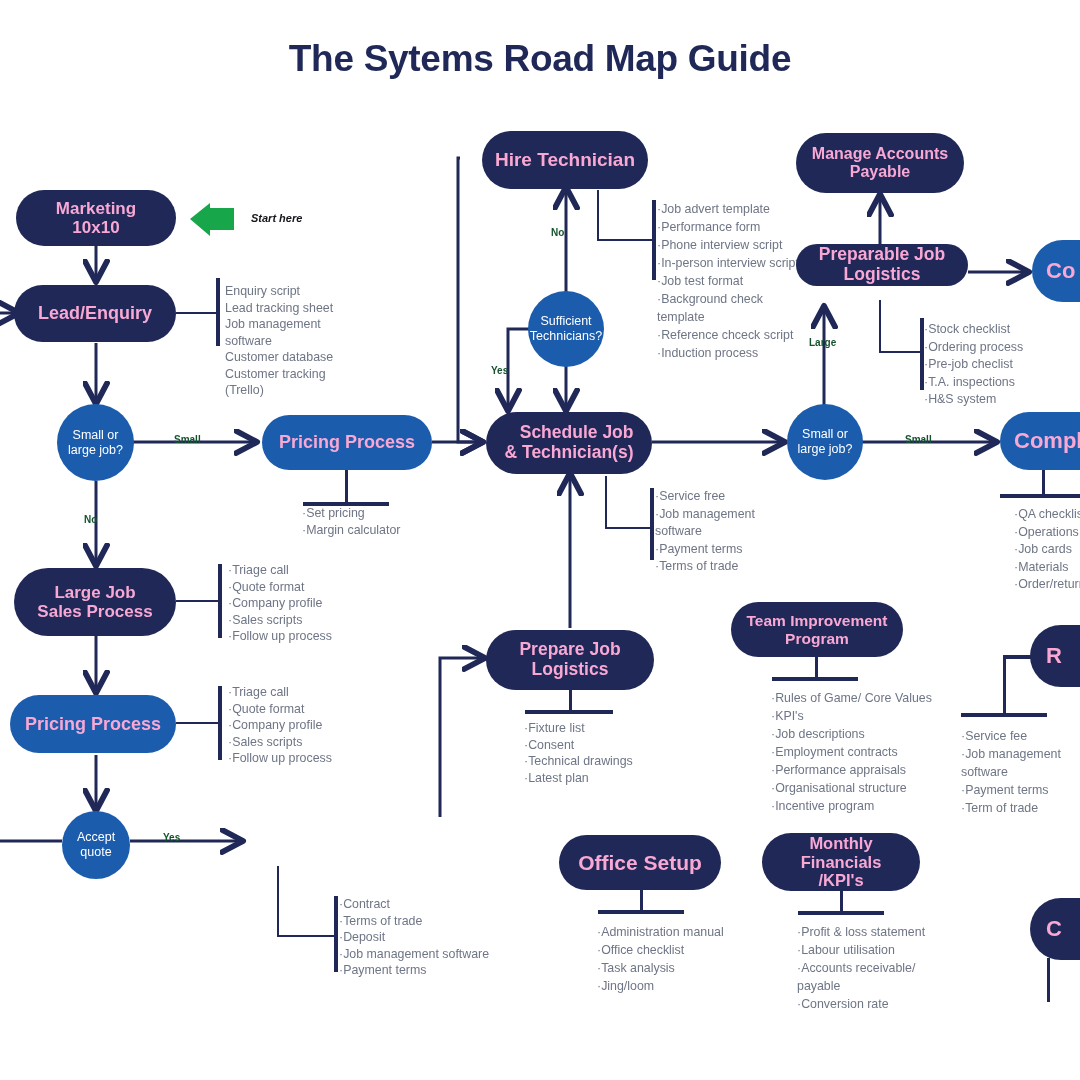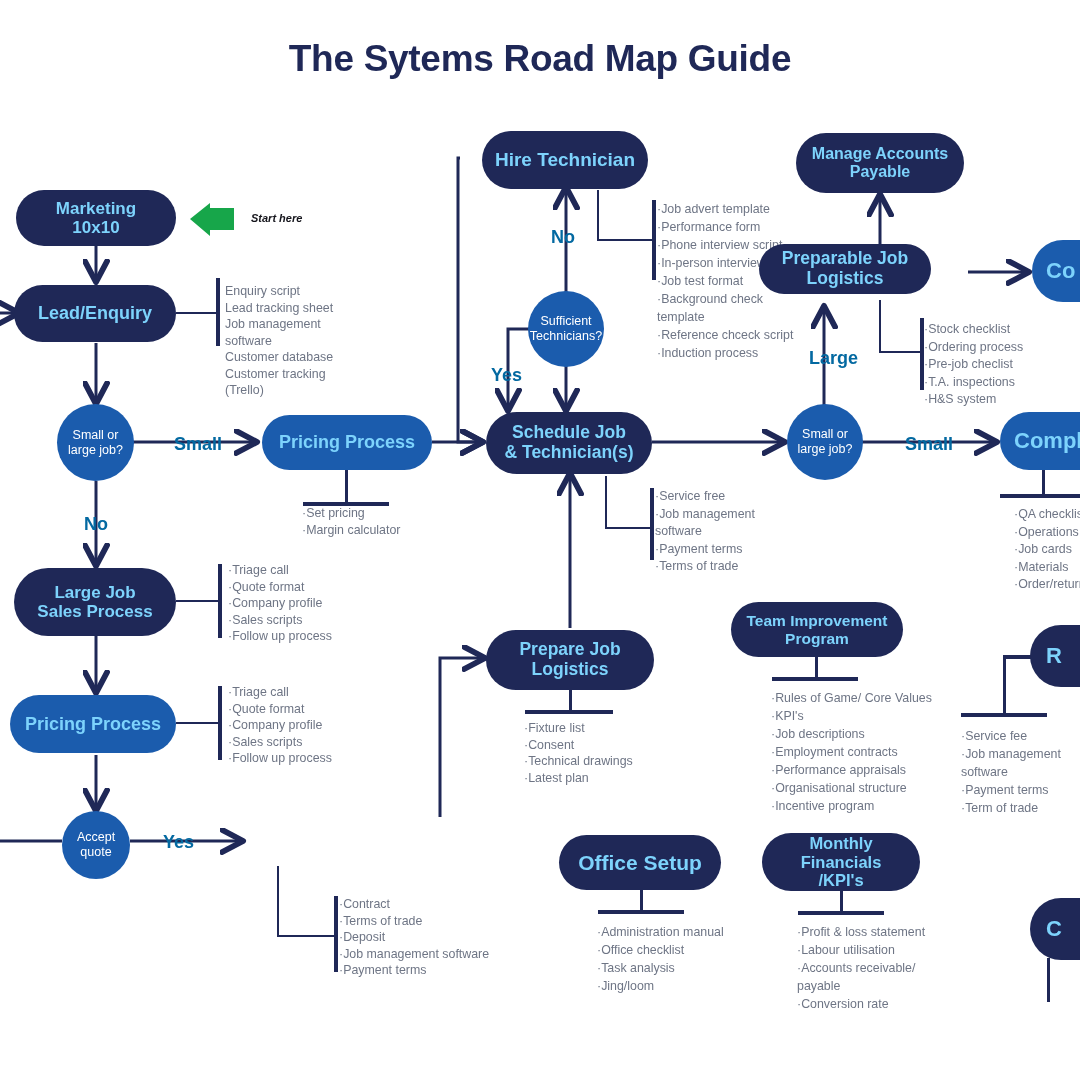--- a/index.html
+++ b/index.html
@@ -22,21 +22,21 @@
     color:#1f2857;
     letter-spacing:-0.3px;
     white-space:nowrap;
   }
 
   
   .node{
     position:absolute;
     display:flex;align-items:center;justify-content:center;
     text-align:center;
-    color:#7dd3fc;
+    color:#f9a8d4;
     font-weight:bold;
     border-radius:999px;
     line-height:1.12;
     box-sizing:border-box;
     z-index:6;
     padding:16px 8px;
   }
   .navy{background:#1f2857;}
   .blue{background:#1b5cad;}
 
@@ -78,23 +78,23 @@
     font-size:12.4px;
     line-height:1.33;
     z-index:5;
     white-space:pre-line;
   }
   .list div{white-space:nowrap;}
 
   
   .elabel{
     position:absolute;
-    color:#0369a1;
-    font-weight:bold;
-    font-size:18px;
+    color:#14532d;
+    font-weight:bold;
+    font-size:10px;
     z-index:5;
     white-space:nowrap;
     text-align:right;
   }
 
   
   .starthere{
     position:absolute;
     color:#15151c;
     font-weight:bold;
@@ -196,25 +196,25 @@
   <div class="circle" style="left:62px;top:811px;width:68px;height:68px;">Accept<br>quote</div>
 
   <div class="dot" style="left:259px;top:822px;"></div>
 
   <div class="node navy" style="left:486px;top:630px;width:168px;height:60px;font-size:17.5px;">Prepare Job<br>Logistics</div>
 
   <div class="node navy" style="left:482px;top:131px;width:166px;height:58px;font-size:19px;">Hire Technician</div>
 
   <div class="circle" style="left:528px;top:291px;width:76px;height:76px;">Sufficient<br>Technicians?</div>
 
-  <div class="node navy" style="left:486px;top:412px;width:166px;height:62px;font-size:17.5px;">Schedule Job<br>&amp; Technician(s)</div>
+  <div class="node navy" style="left:486px;top:412px;width:166px;height:62px;font-size:17.5px;text-align:right;">Schedule Job<br>&amp; Technician(s)</div>
 
   <div class="node navy" style="left:796px;top:133px;width:168px;height:60px;font-size:16px;">Manage Accounts<br>Payable</div>
 
-  <div class="node navy" style="left:759px;top:244px;width:172px;height:50px;font-size:17.5px;">Preparable Job<br>Logistics</div>
+  <div class="node navy" style="left:796px;top:244px;width:172px;height:42px;font-size:17.5px;">Preparable Job<br>Logistics</div>
 
   <div class="circle" style="left:787px;top:404px;width:76px;height:76px;">Small or<br>large job?</div>
 
   <div class="node blue" style="left:1000px;top:412px;width:150px;height:58px;font-size:22px;justify-content:flex-start;padding-left:14px;">Comple</div>
 
   <div class="node blue" style="left:1032px;top:240px;width:130px;height:62px;font-size:22px;justify-content:flex-start;padding-left:14px;">Co</div>
 
   <div class="node navy" style="left:1030px;top:625px;width:130px;height:62px;font-size:22px;justify-content:flex-start;padding-left:16px;">R</div>
 
   <div class="node navy" style="left:1030px;top:898px;width:130px;height:62px;font-size:22px;justify-content:flex-start;padding-left:16px;">C</div>
@@ -228,21 +228,21 @@
   <svg width="70" height="36" style="position:absolute;left:188px;top:203px;z-index:7;">
     <path d="M46,5 L46,27 L22,27 L22,33 L2,16 L22,0 L22,5 Z" fill="#17a64a"></path>
   </svg>
   <div class="starthere" style="left:251px;top:212px;">Start here</div>
 
   <div class="elabel" style="left:174px;top:434px;">Small</div>
   <div class="elabel" style="left:84px;top:514px;">No</div>
   <div class="elabel" style="left:163px;top:832px;">Yes</div>
   <div class="elabel" style="left:551px;top:227px;">No</div>
   <div class="elabel" style="left:491px;top:365px;">Yes</div>
-  <div class="elabel" style="left:809px;top:348px;">Large</div>
+  <div class="elabel" style="left:809px;top:337px;">Large</div>
   <div class="elabel" style="left:905px;top:434px;">Small</div>
 
   <div class="bracket" style="left:216px;top:278px;height:68px;"></div>
   <div class="bracket" style="left:218px;top:564px;height:74px;"></div>
   <div class="bracket" style="left:218px;top:686px;height:74px;"></div>
   <div class="bracket" style="left:652px;top:200px;height:80px;"></div>
   <div class="bracket" style="left:650px;top:488px;height:72px;"></div>
   <div class="bracket" style="left:920px;top:318px;height:72px;"></div>
   <div class="bracket" style="left:334px;top:896px;height:76px;"></div>
 

